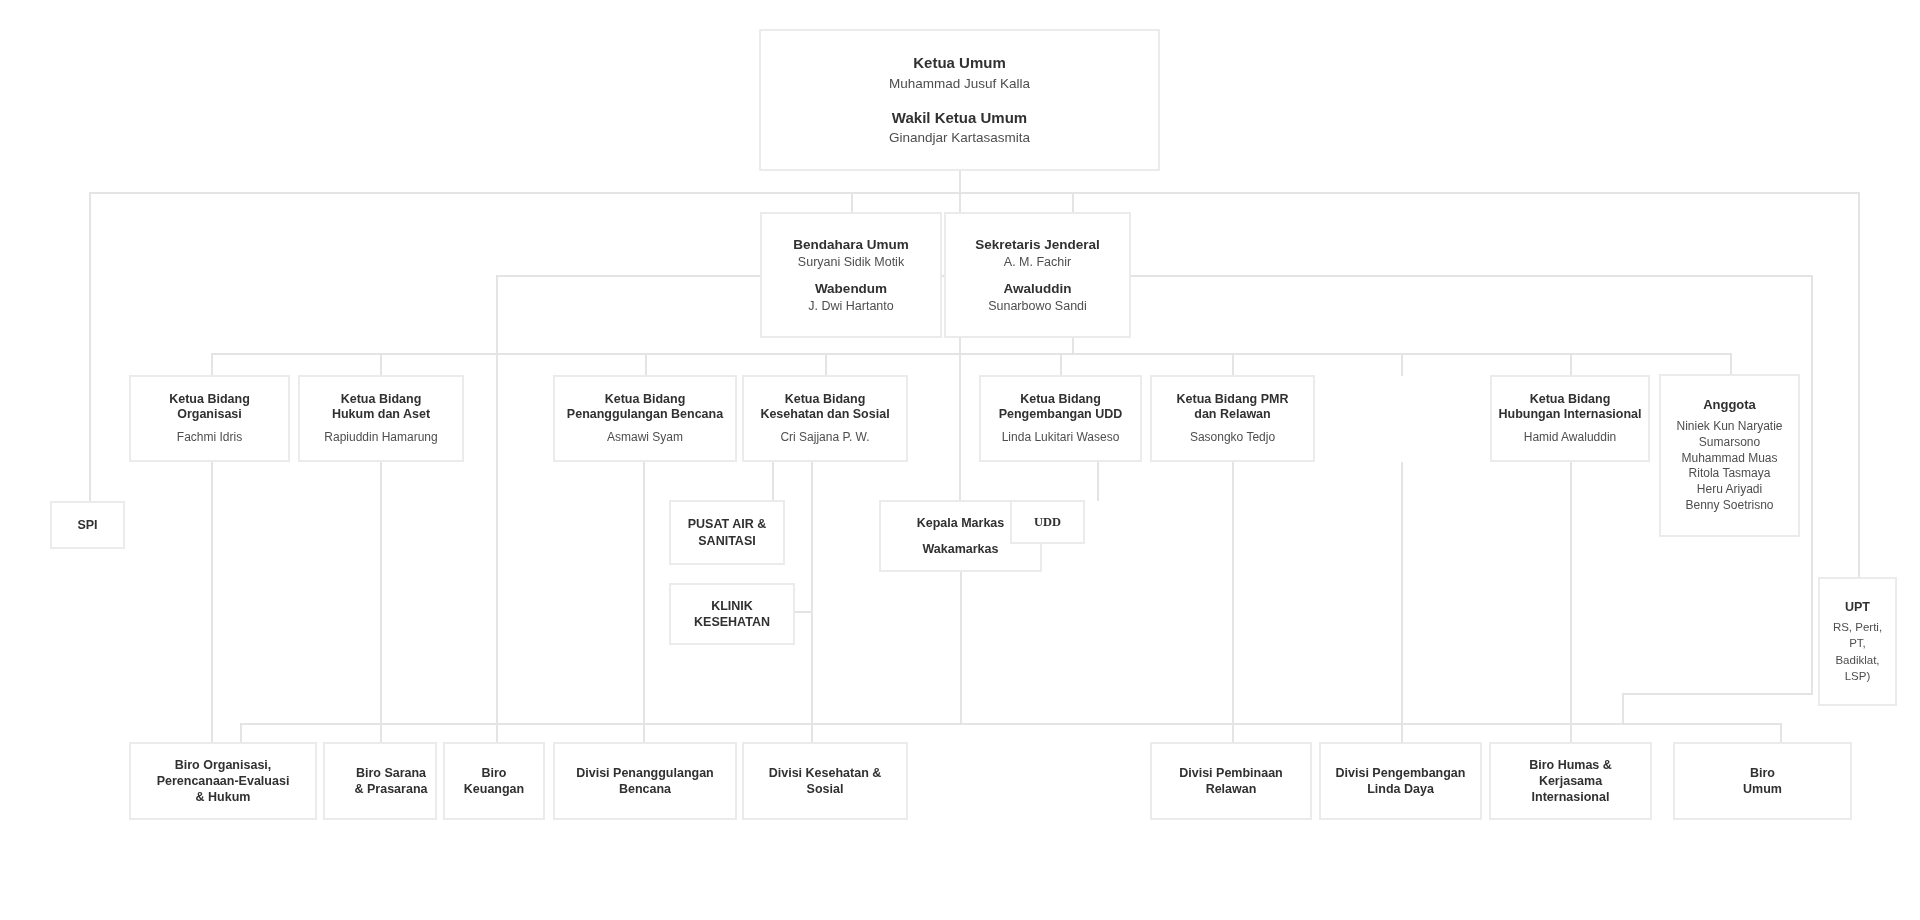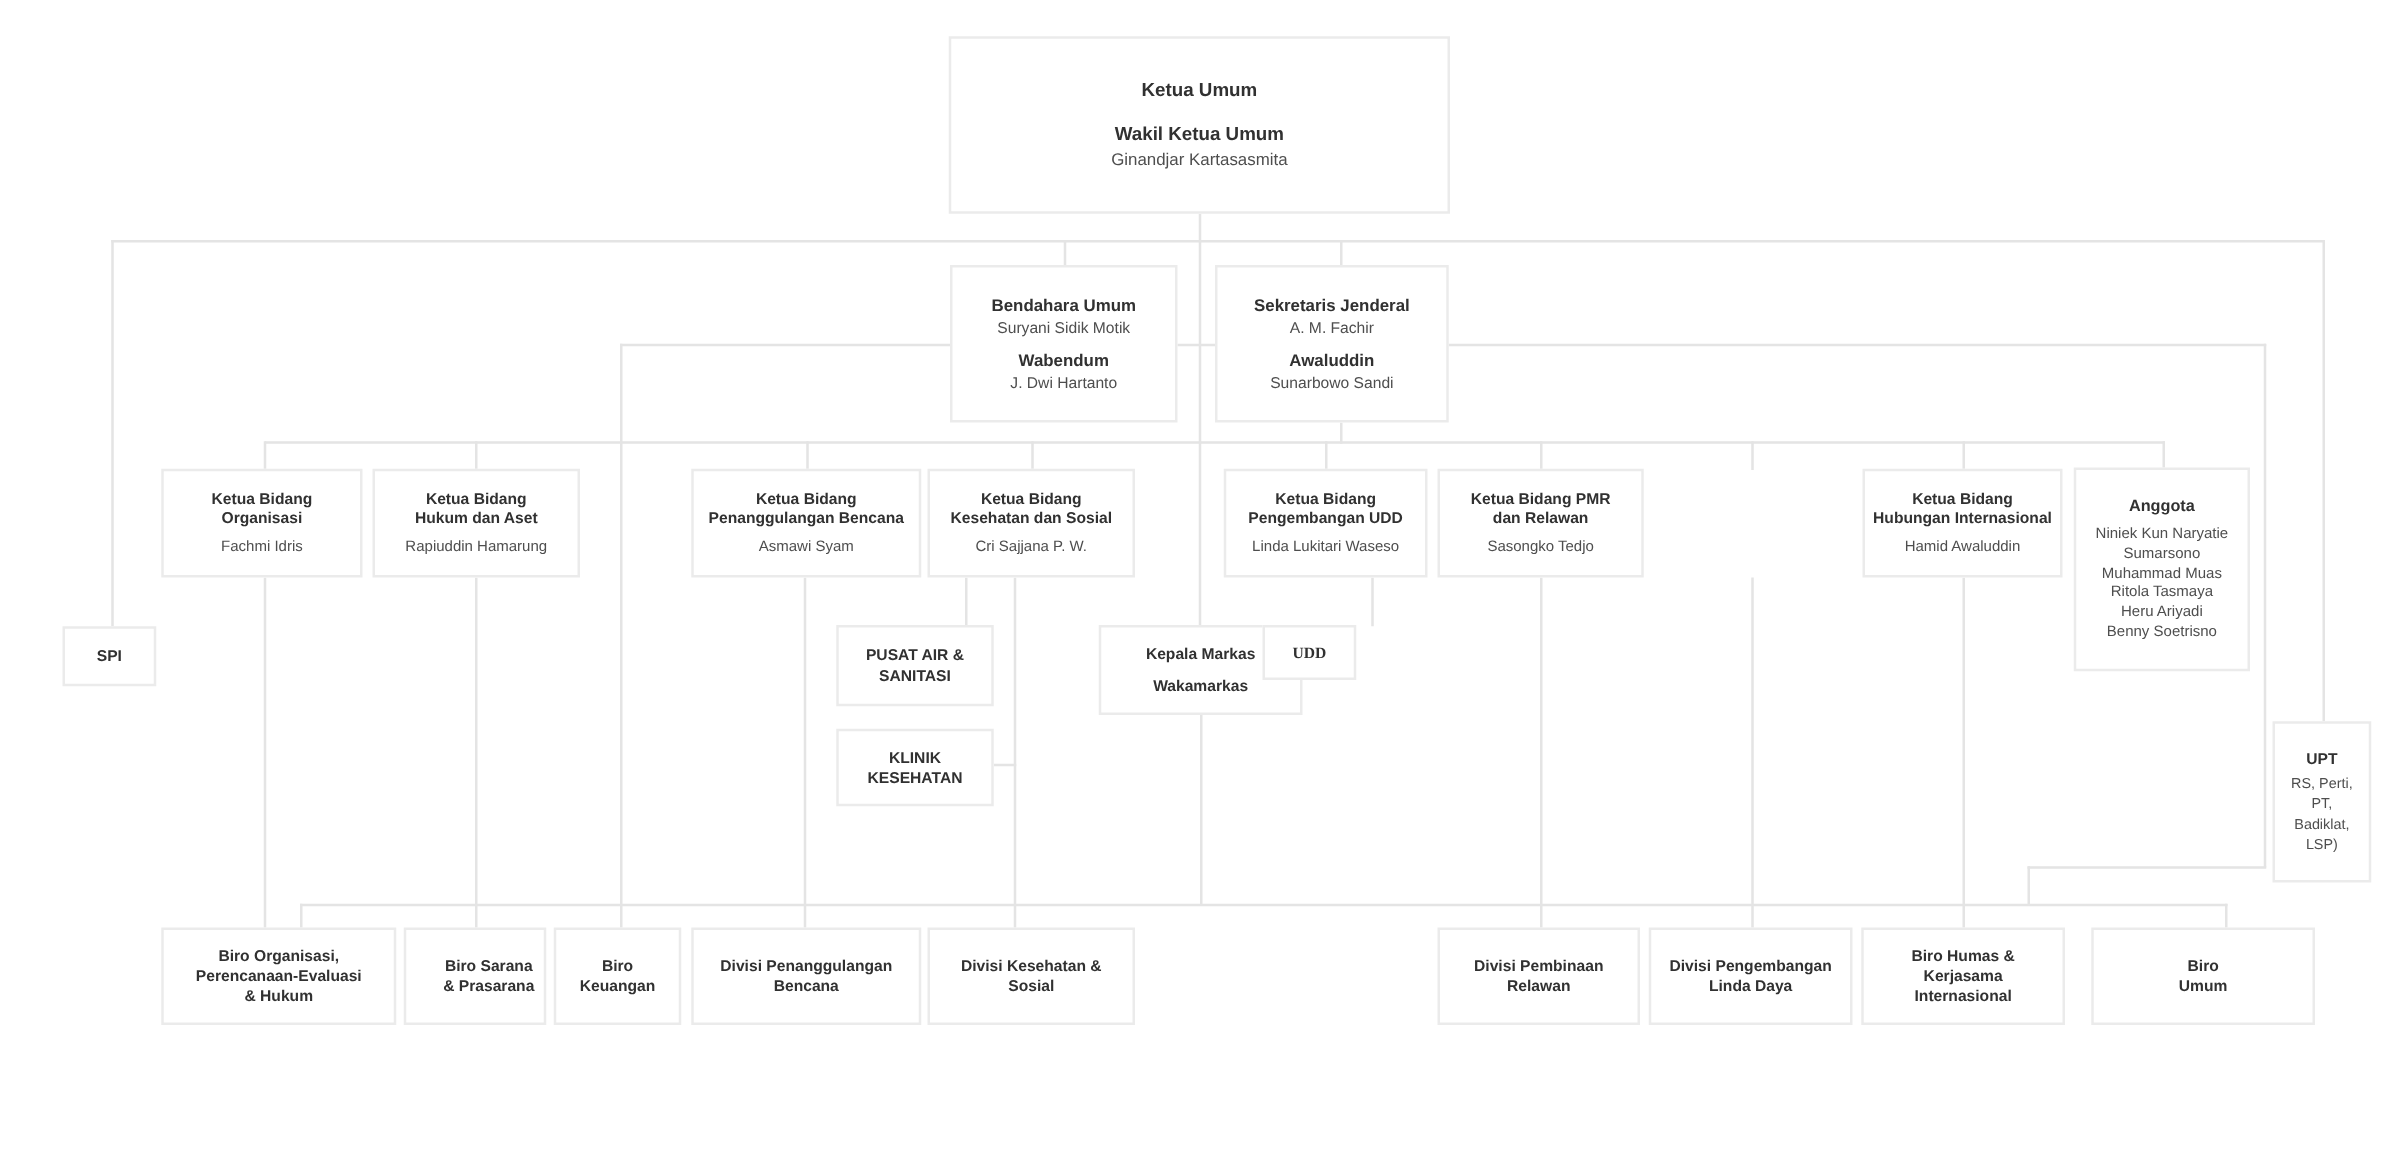--- a/index.html
+++ b/index.html
@@ -69,30 +69,31 @@
     <div class="ln" style="left: 960px; top: 572px; width: 2px; height: 152px;"></div>
     <div class="ln" style="left: 1232px; top: 462px; width: 2px; height: 281px;"></div>
     <div class="ln" style="left: 1401px; top: 462px; width: 2px; height: 281px;"></div>
     <div class="ln" style="left: 1570px; top: 462px; width: 2px; height: 281px;"></div>
     <div class="ln" style="left: 1811px; top: 275px; width: 2px; height: 419px;"></div>
     <div class="ln" style="left: 1622px; top: 693px; width: 2px; height: 31px;"></div>
     <div class="ln" style="left: 240px; top: 723px; width: 2px; height: 20px;"></div>
     <div class="ln" style="left: 1780px; top: 723px; width: 2px; height: 20px;"></div>
     <div class="node top" style="left: 759px; top: 29px; width: 401px; height: 142px;">
       <div class="b">Ketua Umum</div>
+      <div class="g">Muhammad Jusuf Kalla</div>
       <div class="b sp">Wakil Ketua Umum</div>
       <div class="g">Ginandjar Kartasasmita</div>
     </div>
     <div class="node l2" style="left: 760px; top: 212px; width: 182px; height: 126px;">
       <div class="b">Bendahara Umum</div>
       <div class="g">Suryani Sidik Motik</div>
       <div class="b sp">Wabendum</div>
       <div class="g">J. Dwi Hartanto</div>
     </div>
-    <div class="node l2" style="left: 972px; top: 212px; width: 187px; height: 126px;">
+    <div class="node l2" style="left: 944px; top: 212px; width: 187px; height: 126px;">
       <div class="b">Sekretaris Jenderal</div>
       <div class="g">A. M. Fachir</div>
       <div class="b sp">Awaluddin</div>
       <div class="g">Sunarbowo Sandi</div>
     </div>
     <div class="node l3" style="left: 129px; top: 375px; width: 161px; height: 87px;">
       <div class="b">Ketua Bidang</div>
       <div class="b">Organisasi</div>
       <div class="g sp">Fachmi Idris</div>
     </div>
@@ -131,21 +132,21 @@
       <div class="g sp">Niniek Kun Naryatie</div>
       <div class="g">Sumarsono</div>
       <div class="g">Muhammad Muas</div>
       <div class="g">Ritola Tasmaya</div>
       <div class="g">Heru Ariyadi</div>
       <div class="g">Benny Soetrisno</div>
     </div>
     <div class="node unit" style="left: 50px; top: 501px; width: 75px; height: 48px;">
       <div class="b">SPI</div>
     </div>
-    <div class="node unit" style="left: 669px; top: 500px; width: 126px; height: 65px;">
+    <div class="node unit" style="left: 669px; top: 500px; width: 116px; height: 65px;">
       <div class="b">PUSAT AIR &amp;</div>
       <div class="b">SANITASI</div>
     </div>
     <div class="node unit" style="left: 669px; top: 583px; width: 126px; height: 62px;">
       <div class="b">KLINIK</div>
       <div class="b">KESEHATAN</div>
     </div>
     <div class="node unit" style="left: 879px; top: 500px; width: 163px; height: 72px;">
       <div class="b">Kepala Markas</div>
       <div class="b sp">Wakamarkas</div>

